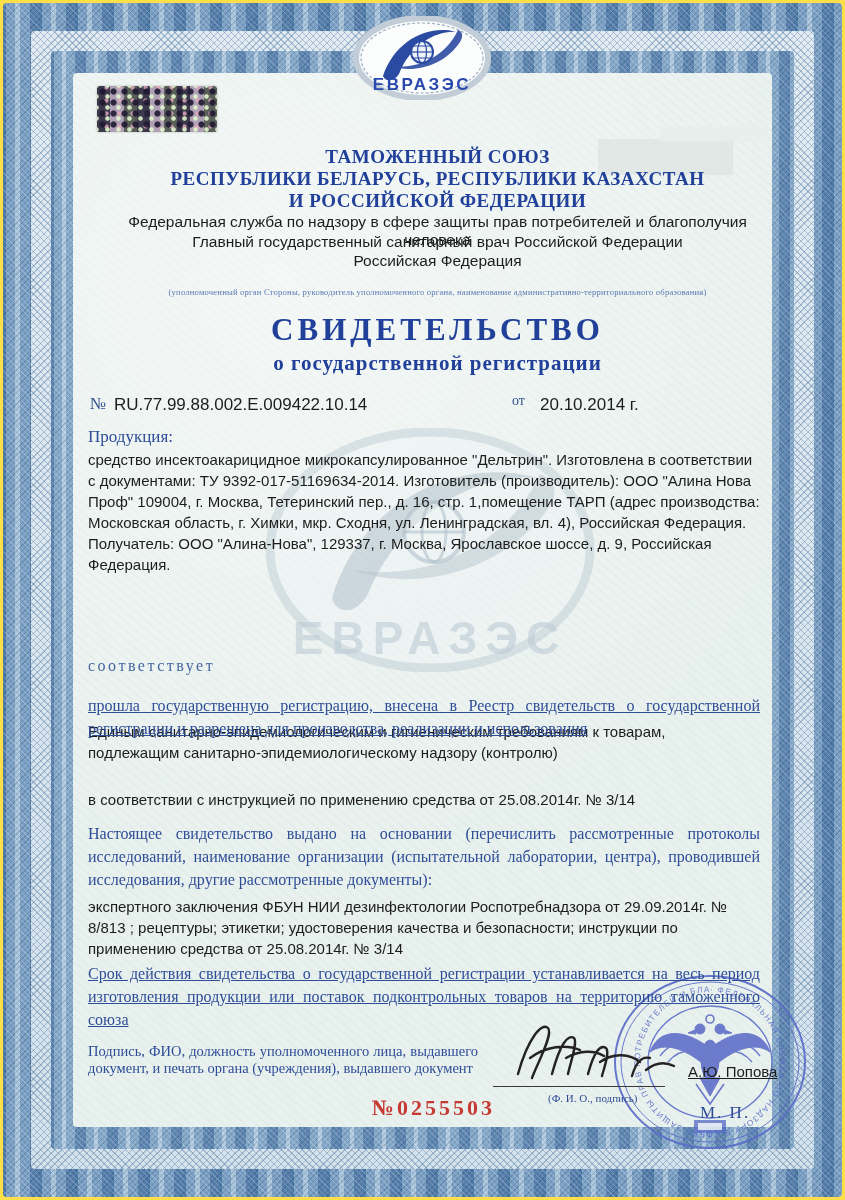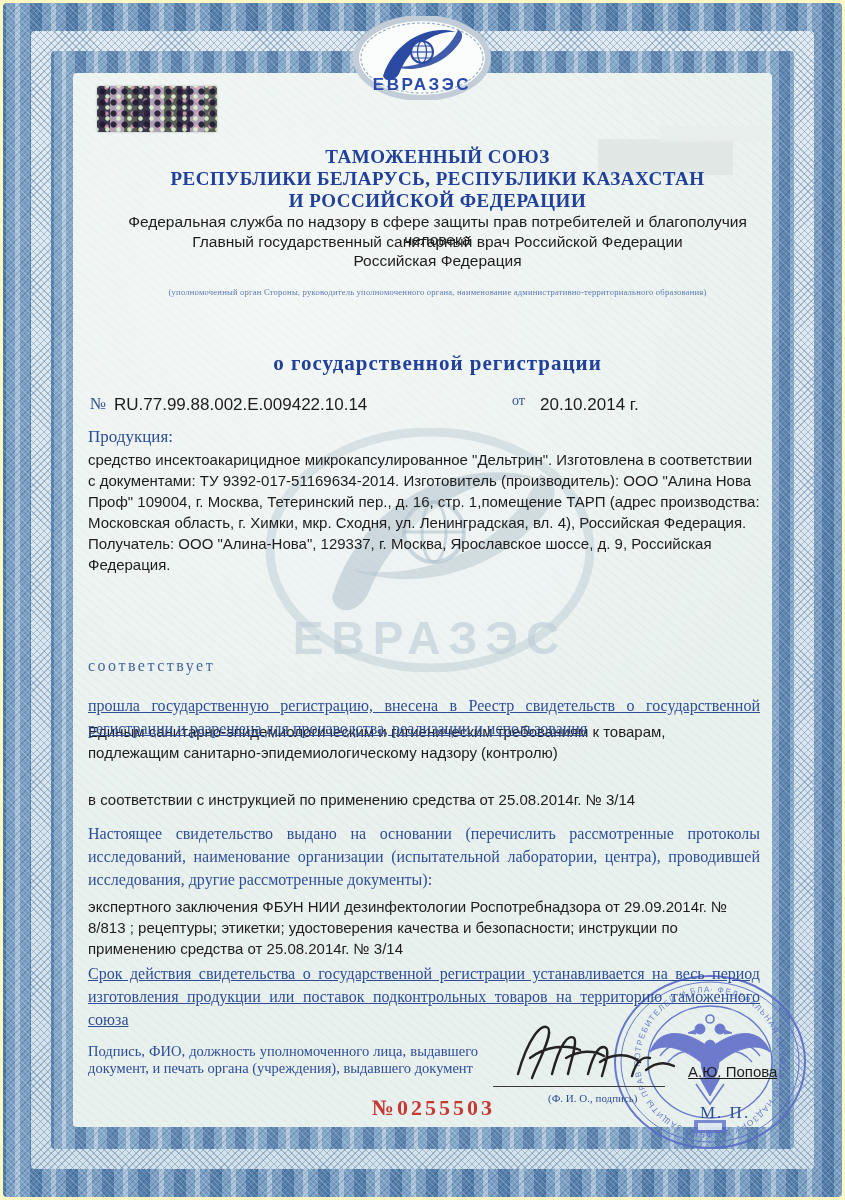--- a/index.html
+++ b/index.html
@@ -1,17 +1,17 @@
 <!DOCTYPE html>
 <html lang="ru"><head>
 <meta charset="utf-8">
 <style>
   html,body{margin:0;padding:0;}
   body{background:#f3f5f4;font-family:"Liberation Serif",serif;}
-  .page{position:relative;width:845px;height:1200px;background:#fef9c3;overflow:hidden;}
+  .page{position:relative;width:845px;height:1200px;background:#fde047;overflow:hidden;}
 
   
   .frame{position:absolute;border-radius:4px;}
   .frame-outer{inset:3px;
     background:
       repeating-linear-gradient(45deg, rgba(255,255,255,.20) 0 1px, transparent 1px 4px),
       repeating-linear-gradient(-45deg, rgba(20,50,90,.22) 0 1px, transparent 1px 4px),
       repeating-linear-gradient(90deg, #4d79a6 0 3px, #7ba0c4 3px 12px, #a9c4da 12px 17px, #7ba0c4 17px 27px, #567fab 27px 36px);}
   .frame-mid{inset:31px;
     background:
@@ -105,20 +105,21 @@
   </svg>
 
   <div class="abs center hdr" style="top:146px;">ТАМОЖЕННЫЙ СОЮЗ</div>
   <div class="abs center hdr" style="top:168px;">РЕСПУБЛИКИ БЕЛАРУСЬ, РЕСПУБЛИКИ КАЗАХСТАН</div>
   <div class="abs center hdr" style="top:190px;">И РОССИЙСКОЙ ФЕДЕРАЦИИ</div>
   <div class="abs center sans blk" style="top:213px;">Федеральная служба по надзору в сфере защиты прав потребителей и благополучия человека</div>
   <div class="abs center sans blk" style="top:233px;">Главный государственный санитарный врач Российской Федерации</div>
   <div class="abs center sans blk" style="top:252px;">Российская Федерация</div>
   <div class="abs center fineprint" style="top:287px;">(уполномоченный орган Стороны, руководитель уполномоченного органа, наименование административно-территориального образования)</div>
 
+  <div class="abs center" style="top:312px;font-size:31px;font-weight:bold;color:#21409a;letter-spacing:4px;">СВИДЕТЕЛЬСТВО</div>
   <div class="abs center" style="top:351px;font-size:21px;font-weight:bold;color:#21409a;letter-spacing:1px;">о государственной регистрации</div>
 
   <div class="abs" style="left:90px;top:394px;font-size:17px;color:#31508f;">№</div>
   <div class="abs sans" style="left:114px;top:395px;font-size:17px;">RU.77.99.88.002.Е.009422.10.14</div>
   <div class="abs" style="left:512px;top:393px;font-size:14px;color:#31508f;">от</div>
   <div class="abs sans" style="left:540px;top:395px;font-size:17px;">20.10.2014 г.</div>
 
   <div class="abs blue-serif" style="left:88px;top:427px;font-size:17px;">Продукция:</div>
   <div class="abs para-sans sans" style="top:449px;">средство инсектоакарицидное микрокапсулированное "Дельтрин". Изготовлена в соответствии с документами: ТУ 9392-017-51169634-2014. Изготовитель (производитель): ООО "Алина Нова Проф" 109004, г. Москва, Тетеринский пер., д. 16, стр. 1,помещение ТАРП (адрес производства: Московская область, г. Химки, мкр. Сходня, ул. Ленинградская, вл. 4), Российская Федерация. Получатель: ООО "Алина-Нова", 129337, г. Москва, Ярославское шоссе, д. 9, Российская Федерация.</div>
 

